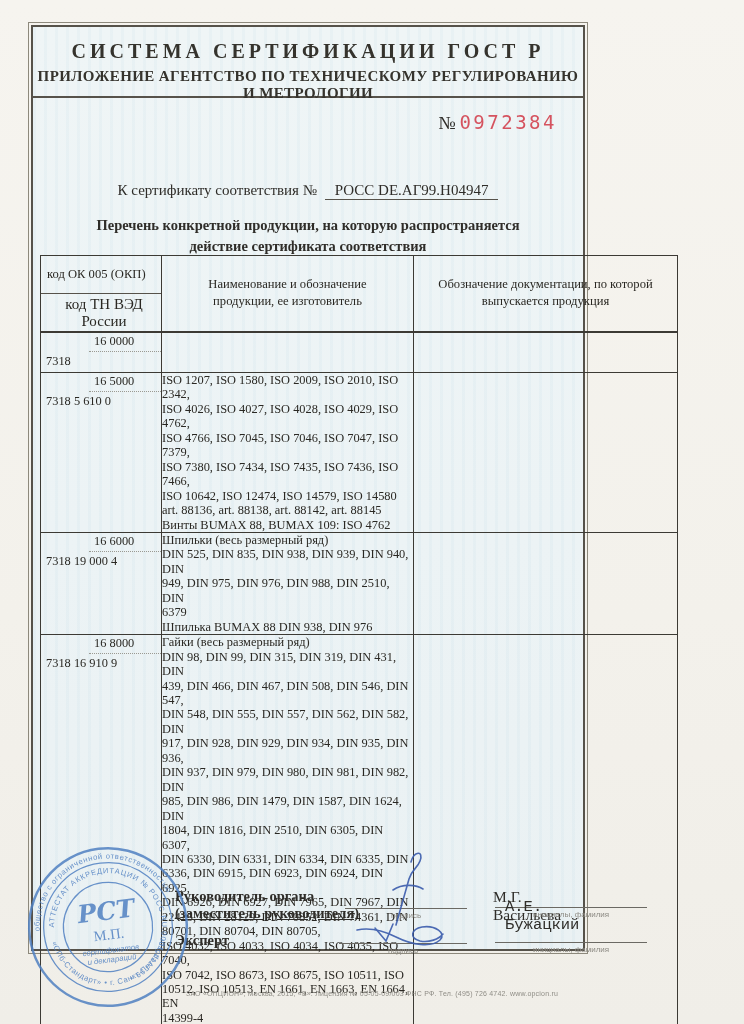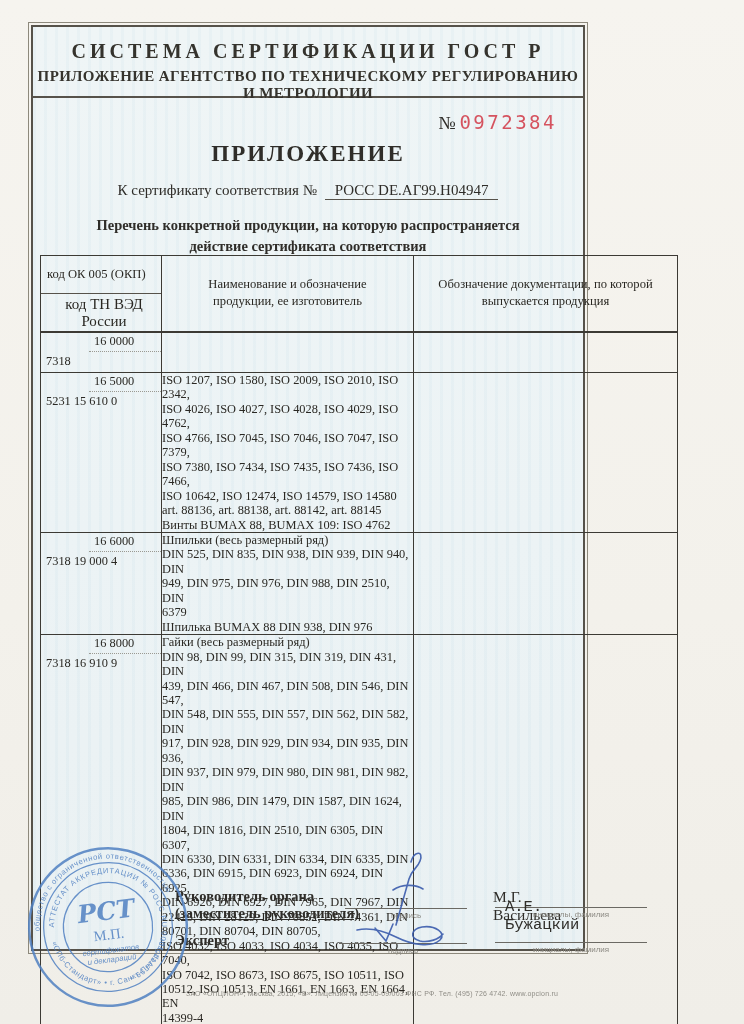--- a/index.html
+++ b/index.html
@@ -102,21 +102,20 @@
     <div class="doc-header">
       <div class="h1">СИСТЕМА СЕРТИФИКАЦИИ ГОСТ Р</div>
       <div class="h2">ПРИЛОЖЕНИЕ АГЕНТСТВО ПО ТЕХНИЧЕСКОМУ РЕГУЛИРОВАНИЮ И МЕТРОЛОГИИ</div>
     </div>
 
     <div class="serial">
       <span class="no">№</span>
       <span class="num">0972384</span>
     </div>
 
-    <div class="title-main">ПРИЛОЖЕНИЕ</div>
 
     <div class="cert-line">
       <span>К сертификату соответствия №</span>
       <span class="cert-num">РОСС DE.АГ99.H04947</span>
     </div>
 
     <div class="subtitle">Перечень конкретной продукции,  на которую распространяется
 действие сертификата соответствия</div>
 
     <table class="products">
@@ -144,21 +143,21 @@
           <td>
             <div class="code-okp">16 0000</div>
             <div class="code-tnved">7318</div>
           </td>
           <td class="name-cell"></td>
           <td class="doc-cell"></td>
         </tr>
         <tr>
           <td>
             <div class="code-okp">16 5000</div>
-            <div class="code-tnved">5231 15 610 0</div>
+            <div class="code-tnved">7318 5 610 0</div>
           </td>
           <td class="name-cell">ISO 1207, ISO 1580, ISO 2009, ISO 2010, ISO 2342,
 ISO 4026, ISO 4027, ISO 4028, ISO 4029, ISO 4762,
 ISO 4766, ISO 7045, ISO 7046, ISO 7047, ISO 7379,
 ISO 7380, ISO 7434, ISO 7435, ISO 7436, ISO 7466,
 ISO 10642, ISO 12474, ISO 14579, ISO 14580
 art. 88136, art. 88138, art. 88142, art. 88145
 Винты BUMAX 88, BUMAX 109: ISO 4762</td>
           <td class="doc-cell"></td>
         </tr>

